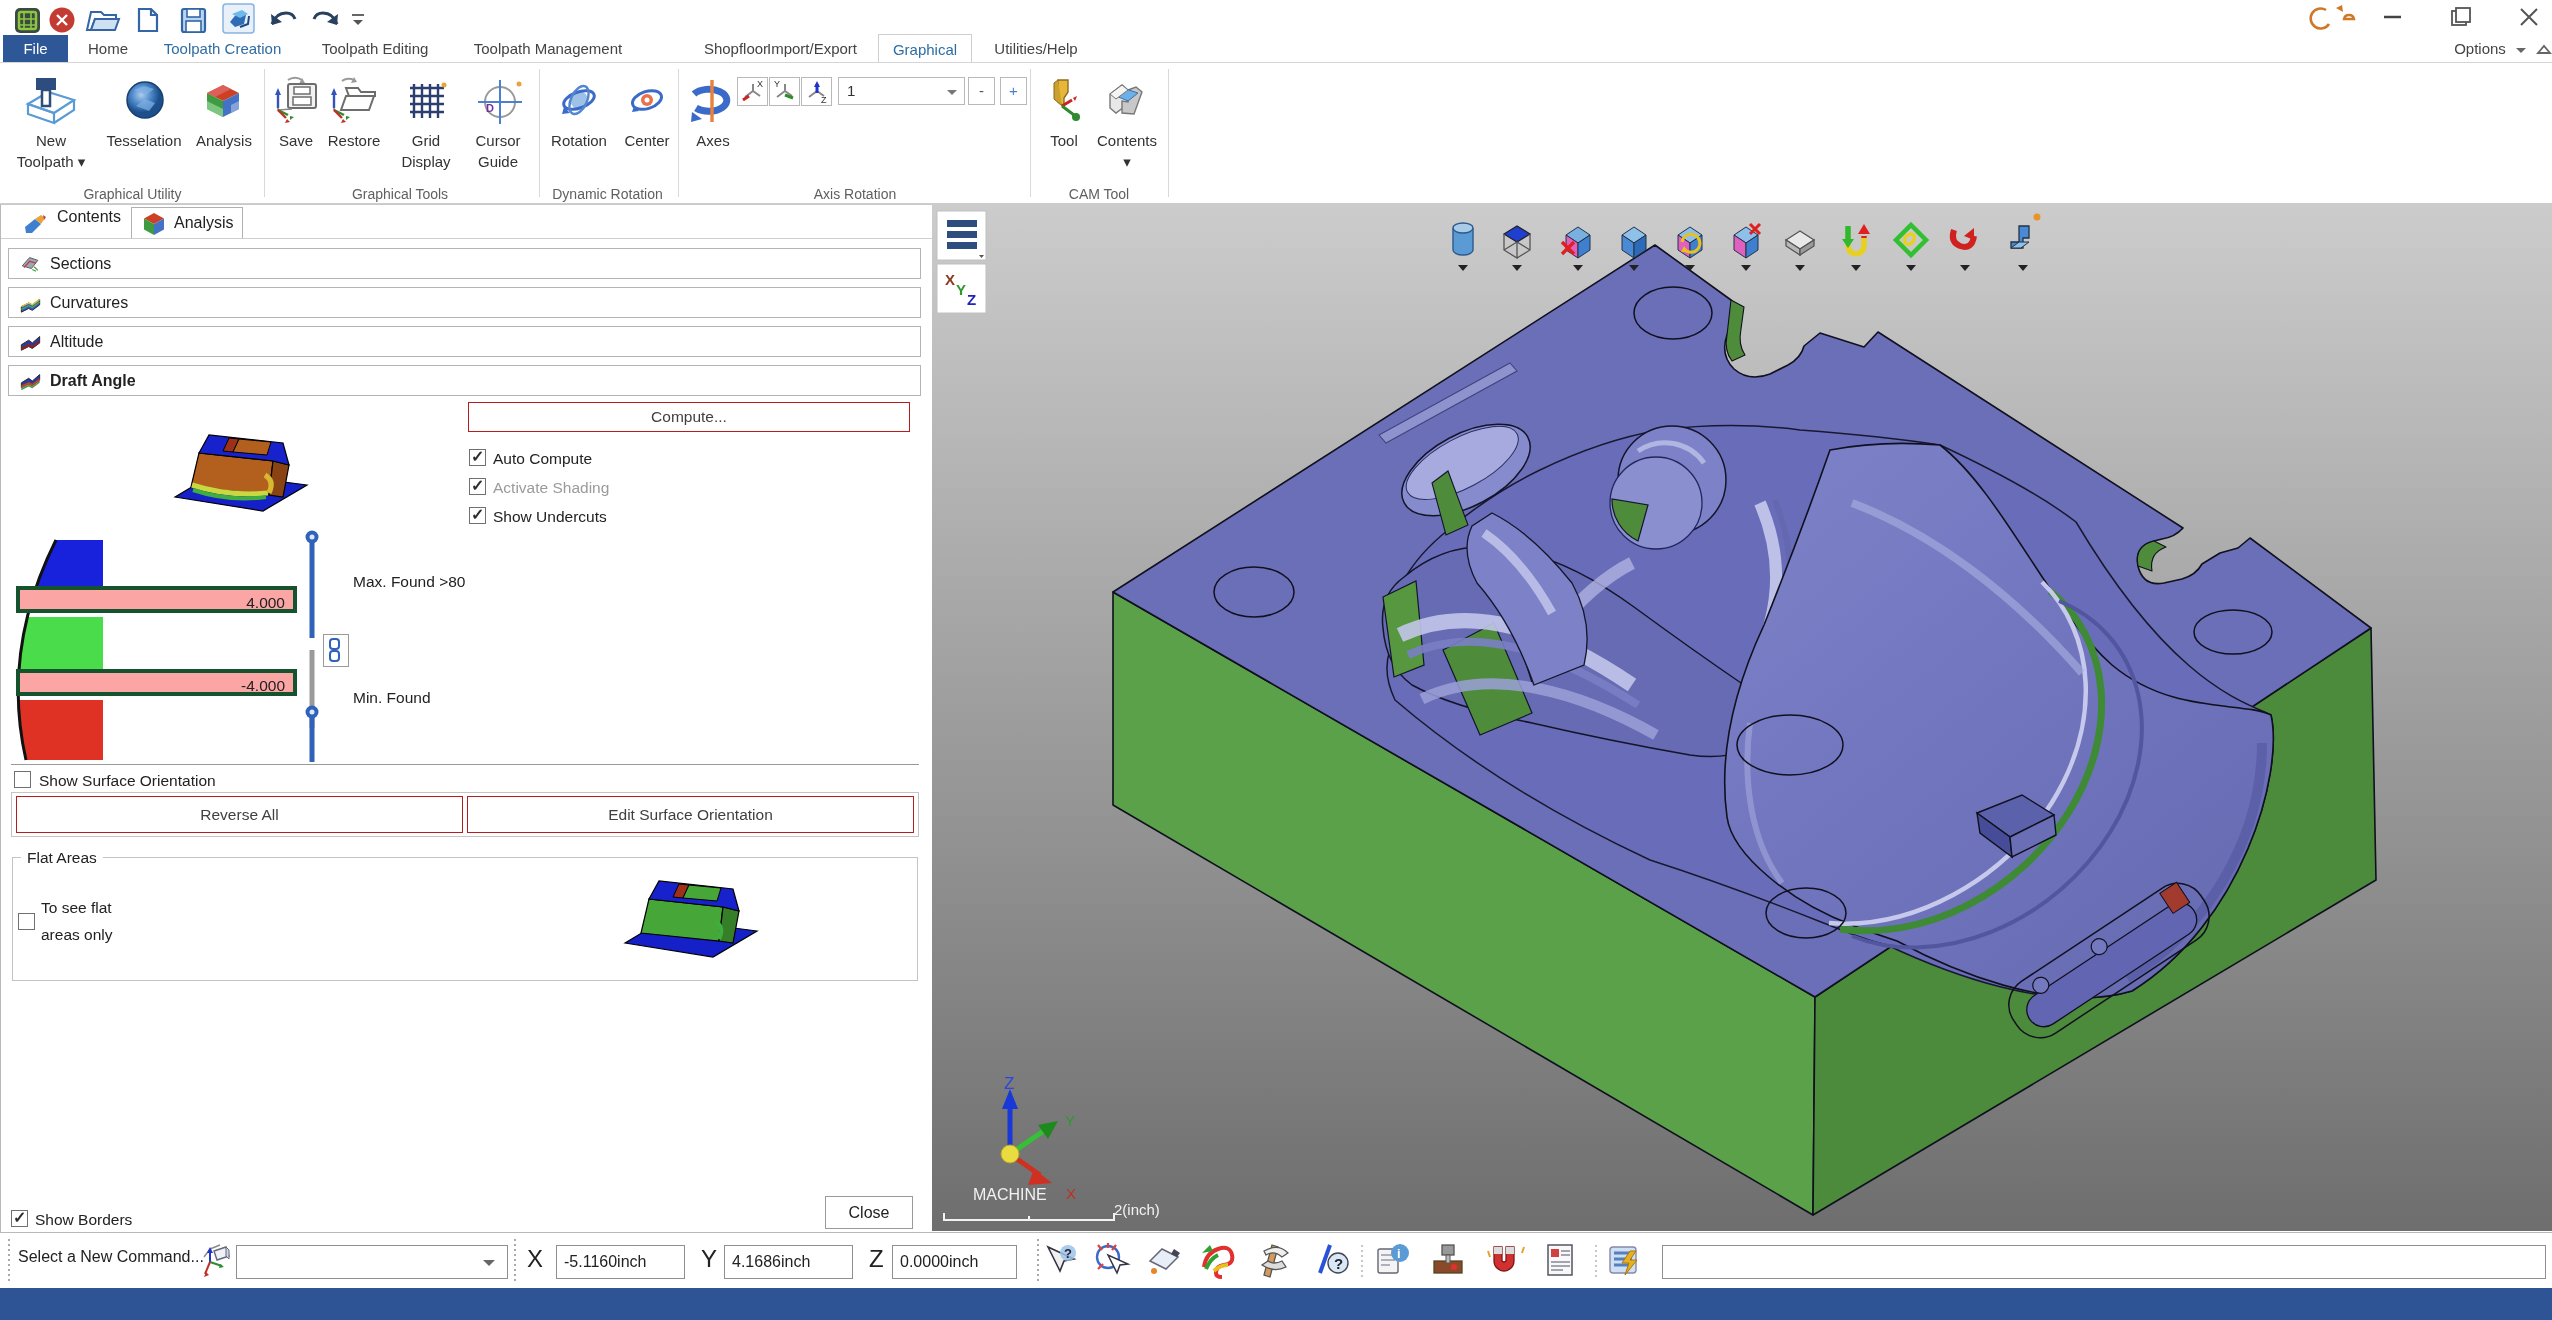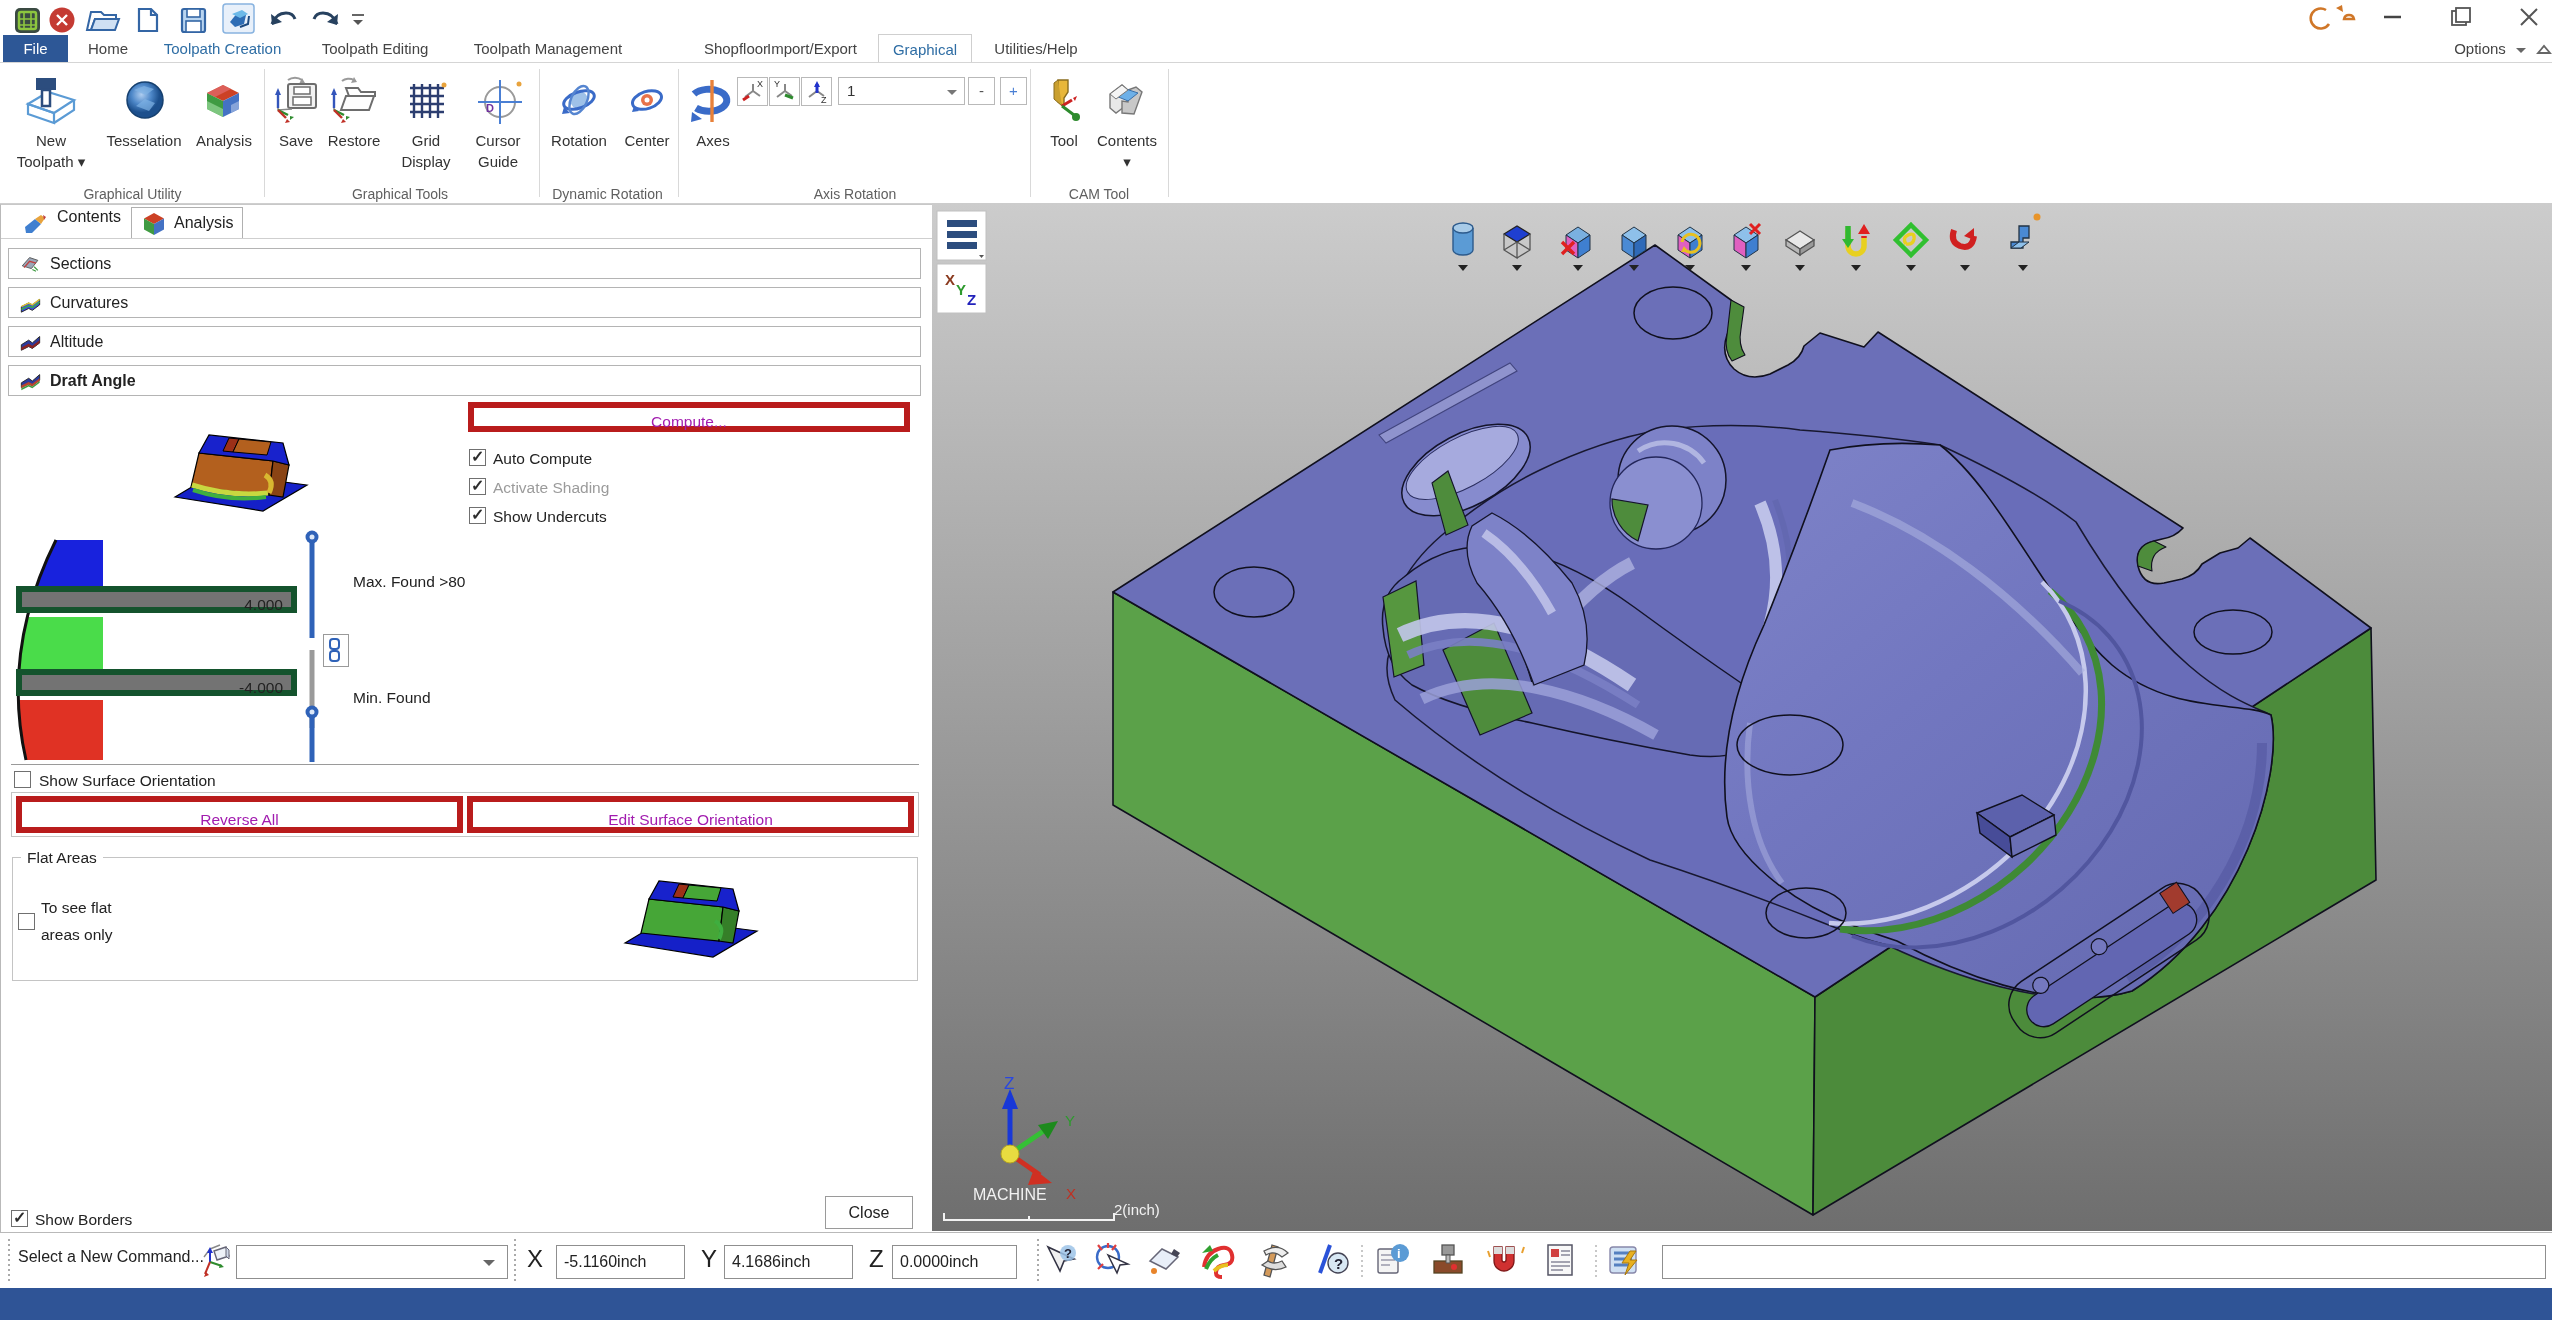--- a/index.html
+++ b/index.html
@@ -35,23 +35,23 @@
 .acc .ic { position:absolute; left:10px; top:4px; width:23px; height:22px; }
 .acc .t { position:absolute; left:41px; top:0; }
 
 .ptab { position:absolute; top:3px; height:30px; font-size:16px; color:#222; }
 
 .cb { position:absolute; width:17px; height:17px; background:#fff; border:1px solid #707070; }
 .cb.c:after { content:"✓"; position:absolute; left:1px; top:-3px; font-size:16px; color:#2d2d2d; font-weight:bold; }
 .lbl { position:absolute; font-size:15.5px; color:#222; }
 .glbl { position:absolute; font-size:15.5px; color:#9b9b9b; }
 
-.btn { position:absolute; background:#fff; border:6px solid #b91c1c; text-align:center;
-  font-size:15.5px; color:#a21caf; }
-.inp { position:absolute; background:#737373; border:6px solid #14532d; font-size:15.5px;
+.btn { position:absolute; background:#fff; border:1px solid #b91c1c; text-align:center;
+  font-size:15.5px; color:#404040; }
+.inp { position:absolute; background:#fca5a5; border:4px solid #14532d; font-size:15.5px;
   color:#222; text-align:right; }
 
 #status { position:absolute; left:0; top:1232px; width:2552px; height:56px; background:#fff;
   border-top:1px solid #b9b9b9; }
 #footer { position:absolute; left:0; top:1288px; width:2552px; height:32px; background:#2f5496; }
 .vsep-dot { position:absolute; top:6px; height:44px; width:2px;
   background-image:repeating-linear-gradient(#aaa 0 2px, #fff 2px 5px); }
 .sfield { position:absolute; top:12px; height:34px; background:#fff; border:1px solid #8f8f8f;
   font-size:16px; color:#222; line-height:32px; padding-left:7px; }
 .slabel { position:absolute; top:12px; font-size:24px; color:#222; }

